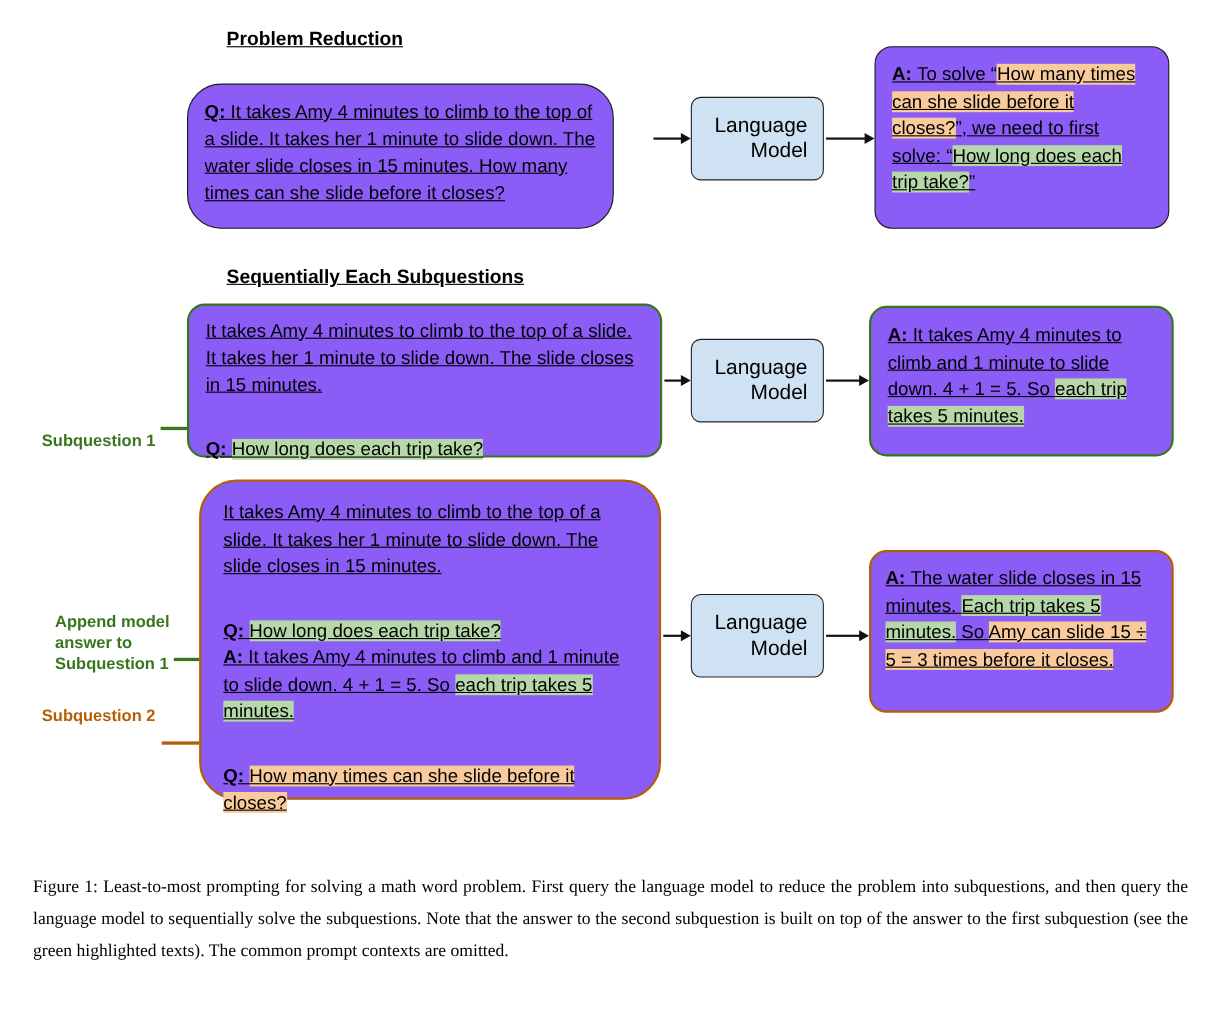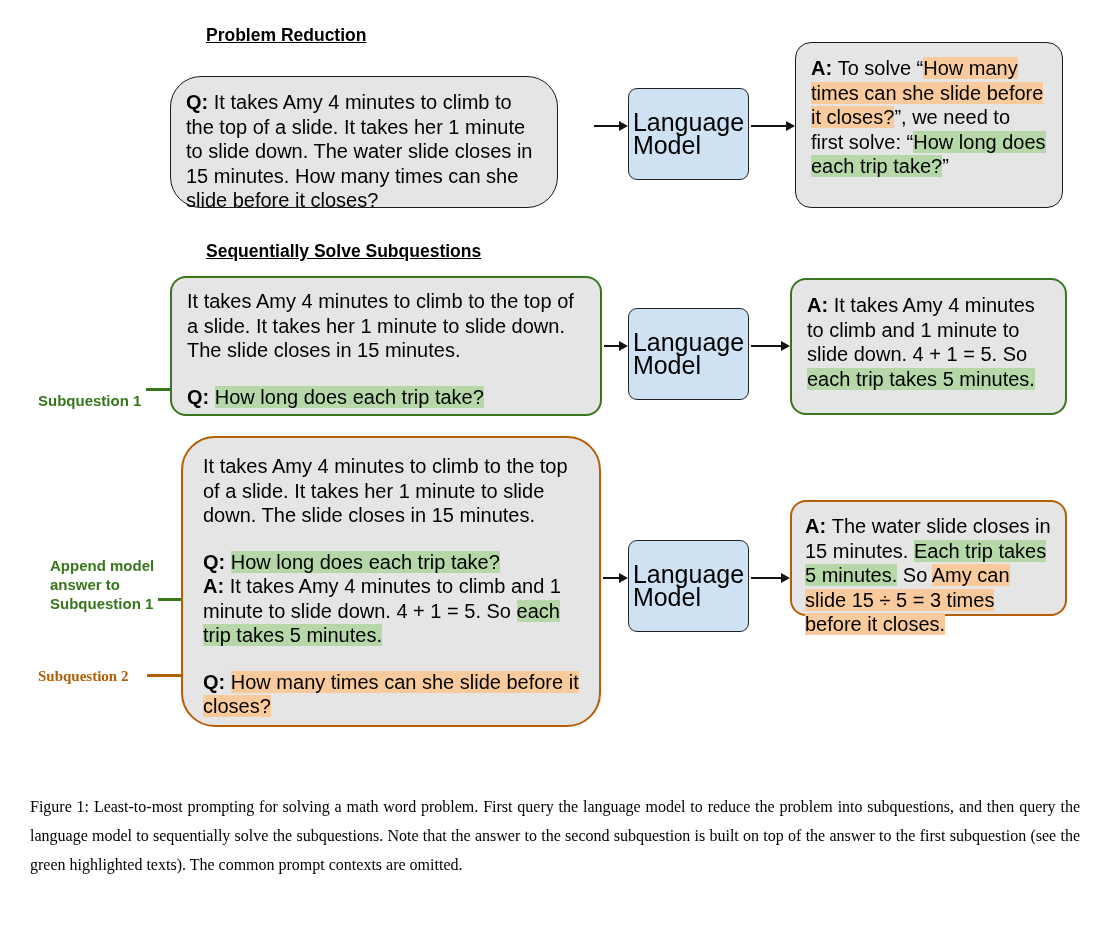--- a/index.html
+++ b/index.html
@@ -16,46 +16,47 @@
   .sec-title {
     position: absolute;
     font-size: 17.5px;
     font-weight: bold;
     text-decoration: underline;
     white-space: nowrap;
     margin-left: 18px;
   }
   .box {
     position: absolute;
-    background: #e5e5e5;
+    background: #8b5cf6;
     border: 1.5px solid #1a1a1a;
     border-radius: 16px;
     padding: 13px 15px;
-    font-size: 20px;
+    font-size: 17px;
     line-height: 24.5px;
+    text-decoration: underline;
   }
   .box.green { border: 2px solid var(--green-border, #38761d); }
   .box.orange { border: 2px solid var(--orange-border, #b45f06); }
   .box p { margin: 0; }
-  .box p.gap { margin-top: 22px; }
+  .box p.gap { margin-top: 34px; }
   .bold { font-weight: bold; }
   .hl-green { background: var(--green-highlight, #b6d7a8); }
   .hl-orange { background: var(--orange-highlight, #f9cb9c); }
   .lm-box {
     position: absolute;
     width: 121px;
-    height: 92px;
+    height: 76px;
     background: var(--lm-fill, #cfe2f3);
     border: 1.4px solid #222;
     border-radius: 9px;
     display: flex;
     align-items: center;
     justify-content: center;
-    text-align: left;
-    font-size: 25px;
+    text-align: right;
+    font-size: 19px;
     line-height: 23px;
     padding: 0 14px;
   }
   .arrow { position: absolute; height: 2px; background: #111; }
   .arrow::after {
     content: '';
     position: absolute;
     right: -8px;
     top: -4px;
     width: 0; height: 0;
@@ -98,21 +99,21 @@
   <div class="arrow" style="left:594px;top:125px;width:26px;"></div>
 
   <div class="lm-box" style="left:628px;top:88px;">Language Model</div>
 
   <div class="arrow" style="left:751px;top:125px;width:36px;"></div>
 
   <div class="box black rich" style="left:795px;top:42px;width:268px;height:166px;">
       <p><span class="bold">A: </span><span>To solve “</span><span class="hl-orange">How many times can she slide before it closes?</span><span>”, we need to first solve: “</span><span class="hl-green">How long does each trip take?</span><span>”</span></p>
     </div>
 
-  <div class="sec-title" style="left:188px;top:241px;">Sequentially Solve Subquestions</div>
+  <div class="sec-title" style="left:188px;top:241px;">Sequentially Each Subquestions</div>
 
   <div class="side-label green" style="left:38px;top:381px;margin-top:10px;">Subquestion 1</div>
   <div class="connector" style="left:146px;top:388px;width:24px;background:var(--green-text,#38761d);"></div>
 
   <div class="box green rich" style="left:170px;top:276px;width:432px;height:140px;padding:11px 15px;">
       <p><span>It takes Amy 4 minutes to climb to the top of a slide. It takes her 1 minute to slide down. The slide closes in 15 minutes.</span></p>
       <p class="gap"><span class="bold">Q: </span><span class="hl-green">How long does each trip take?</span></p>
     </div>
 
   <div class="arrow" style="left:604px;top:345px;width:16px;"></div>
@@ -121,35 +122,35 @@
 
   <div class="arrow" style="left:751px;top:345px;width:31px;"></div>
 
   <div class="box green rich" style="left:790px;top:278px;width:277px;height:137px;">
       <p><span class="bold">A: </span><span>It takes Amy 4 minutes to climb and 1 minute to slide down. 4 + 1 = 5. So </span><span class="hl-green">each trip takes 5 minutes.</span></p>
     </div>
 
   <div class="side-label green" style="left:38px;top:556px;width:118px;margin-left:12px;">Append model answer to Subquestion 1</div>
   <div class="connector" style="left:158px;top:598px;width:23px;background:var(--green-text,#38761d);"></div>
 
-  <div class="side-label orange" style="left:38px;top:667px;font-family:Liberation Serif, serif;">Subquestion 2</div>
+  <div class="side-label orange" style="left:38px;top:641px;">Subquestion 2</div>
   <div class="connector" style="left:147px;top:674px;width:34px;background:var(--orange-text,#b45f06);"></div>
 
   <div class="box orange rich" style="left:181px;top:436px;width:420px;height:291px;border-radius:34px;padding:16px 20px;">
       <p><span>It takes Amy 4 minutes to climb to the top of a slide. It takes her 1 minute to slide down. The slide closes in 15 minutes.</span></p>
       <p class="gap"><span class="bold">Q: </span><span class="hl-green">How long does each trip take?</span></p>
       <p><span class="bold">A: </span><span>It takes Amy 4 minutes to climb and 1 minute to slide down. 4 + 1 = 5. So </span><span class="hl-green">each trip takes 5 minutes.</span></p>
       <p class="gap"><span class="bold">Q: </span><span class="hl-orange">How many times can she slide before it closes?</span></p>
     </div>
 
   <div class="arrow" style="left:603px;top:577px;width:17px;"></div>
 
   <div class="lm-box" style="left:628px;top:540px;">Language Model</div>
 
   <div class="arrow" style="left:751px;top:577px;width:31px;"></div>
 
-  <div class="box orange rich" style="left:790px;top:500px;width:277px;height:116px;padding:12px 13px;">
+  <div class="box orange rich" style="left:790px;top:500px;width:277px;height:148px;padding:12px 13px;">
       <p><span class="bold">A: </span><span>The water slide closes in 15 minutes. </span><span class="hl-green">Each trip takes 5 minutes.</span><span> So </span><span class="hl-orange">Amy can slide 15 ÷ 5 = 3 times before it closes.</span></p>
     </div>
 
   <div class="caption">Figure 1: Least-to-most prompting for solving a math word problem. First query the language model to reduce the problem into subquestions, and then query the language model to sequentially solve the subquestions. Note that the answer to the second subquestion is built on top of the answer to the first subquestion (see the green highlighted texts). The common prompt contexts are omitted.</div>
 
 </div>
 
 </body></html>

